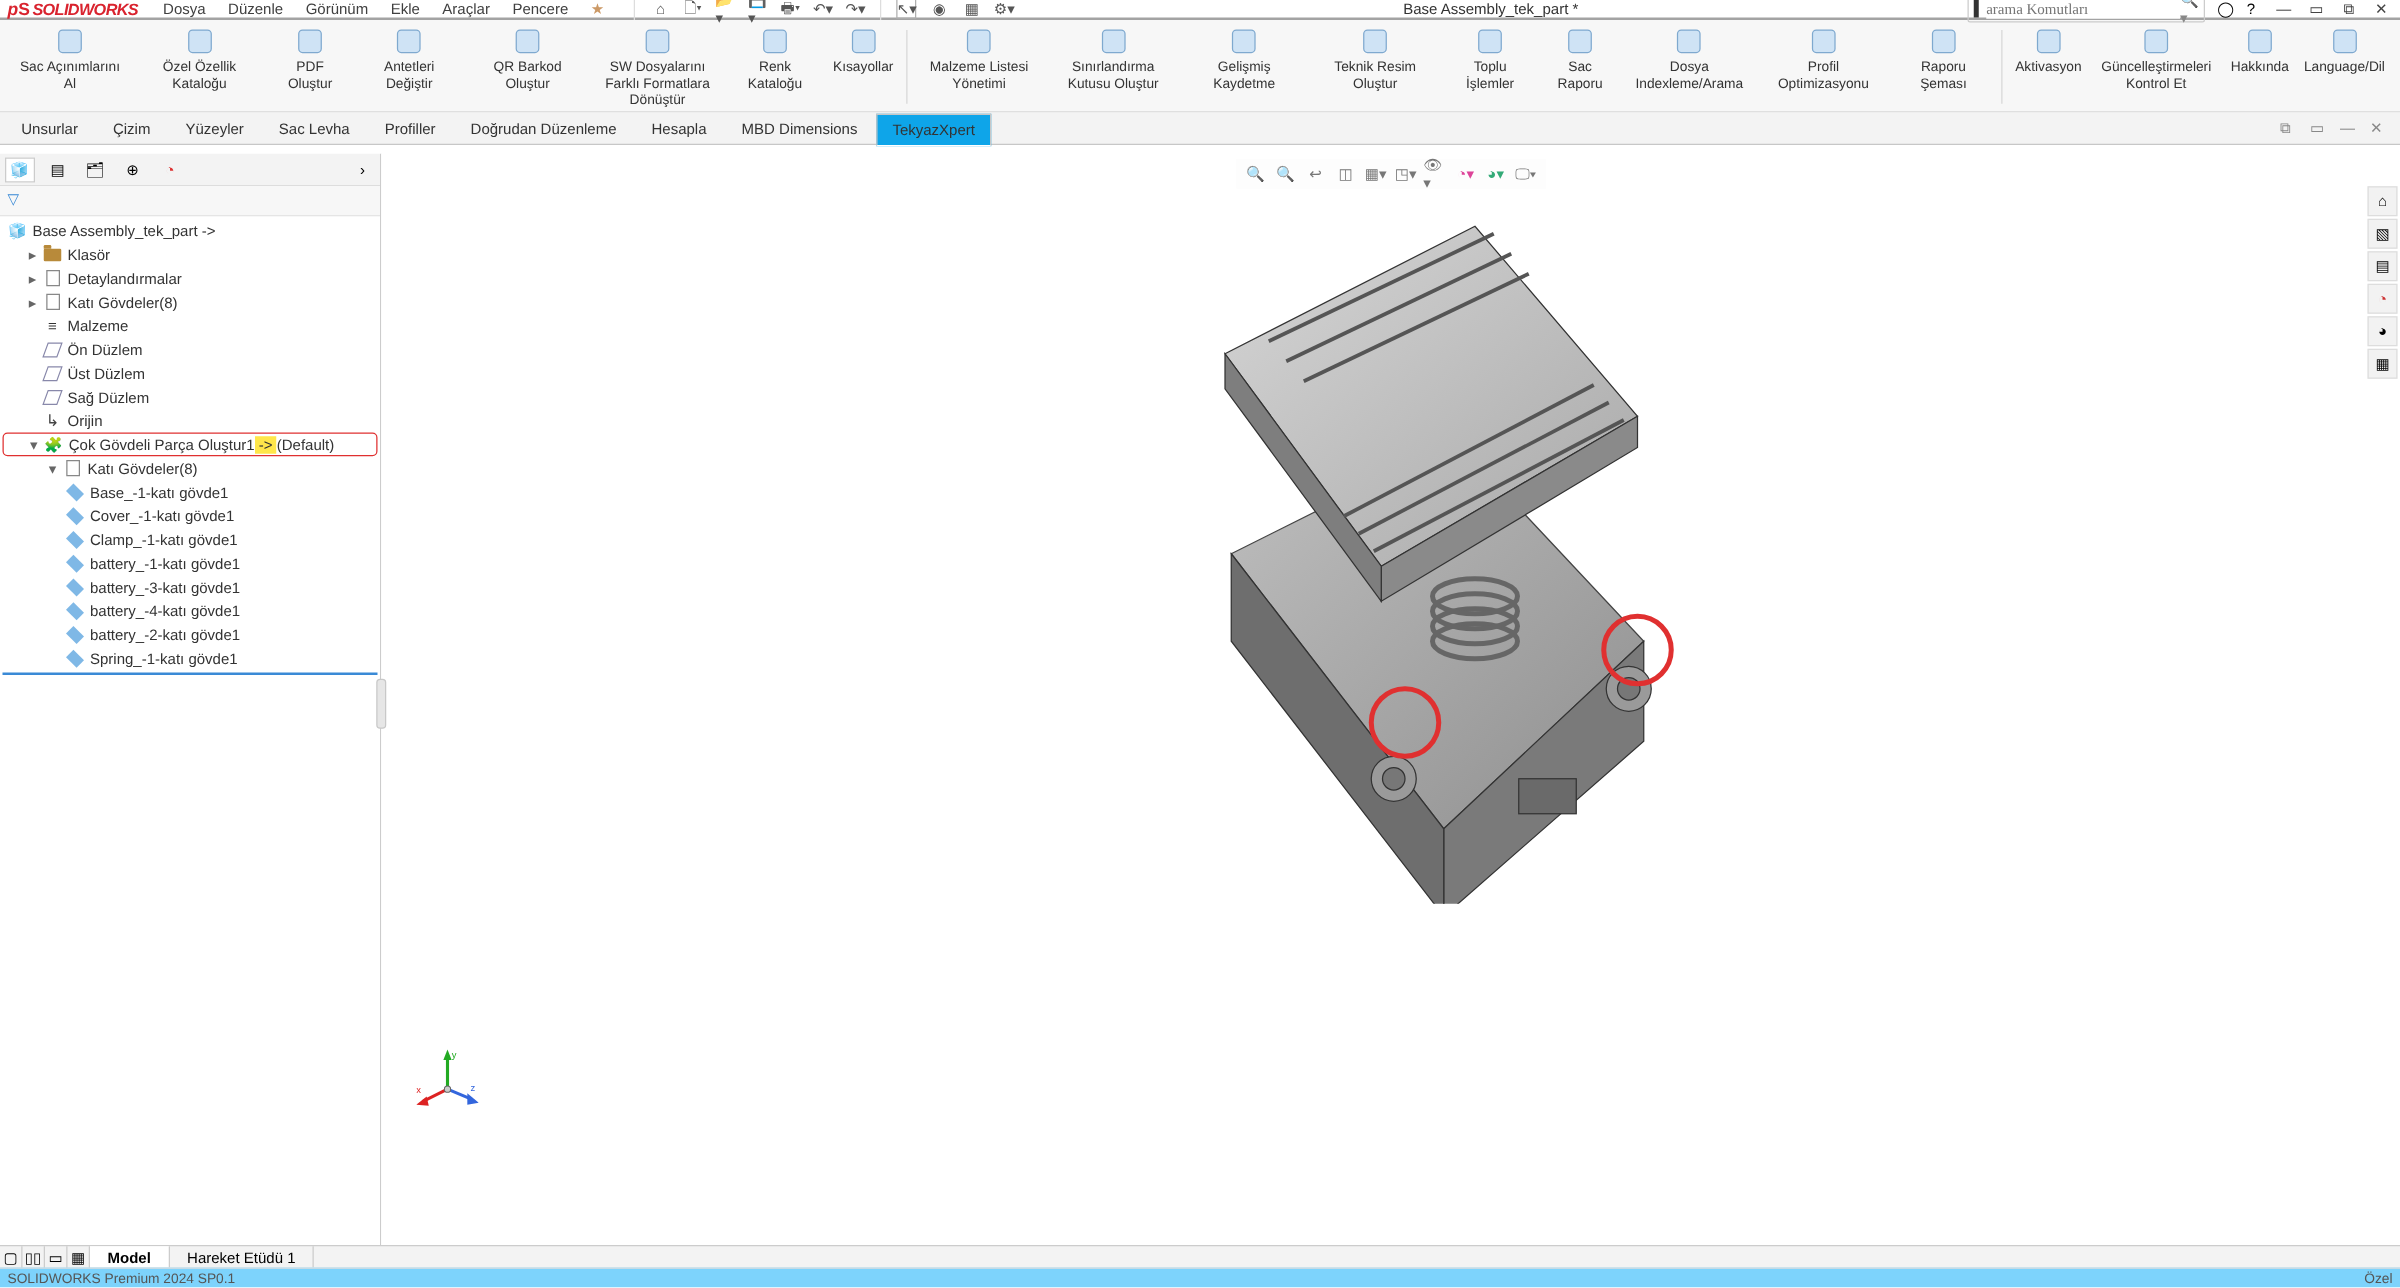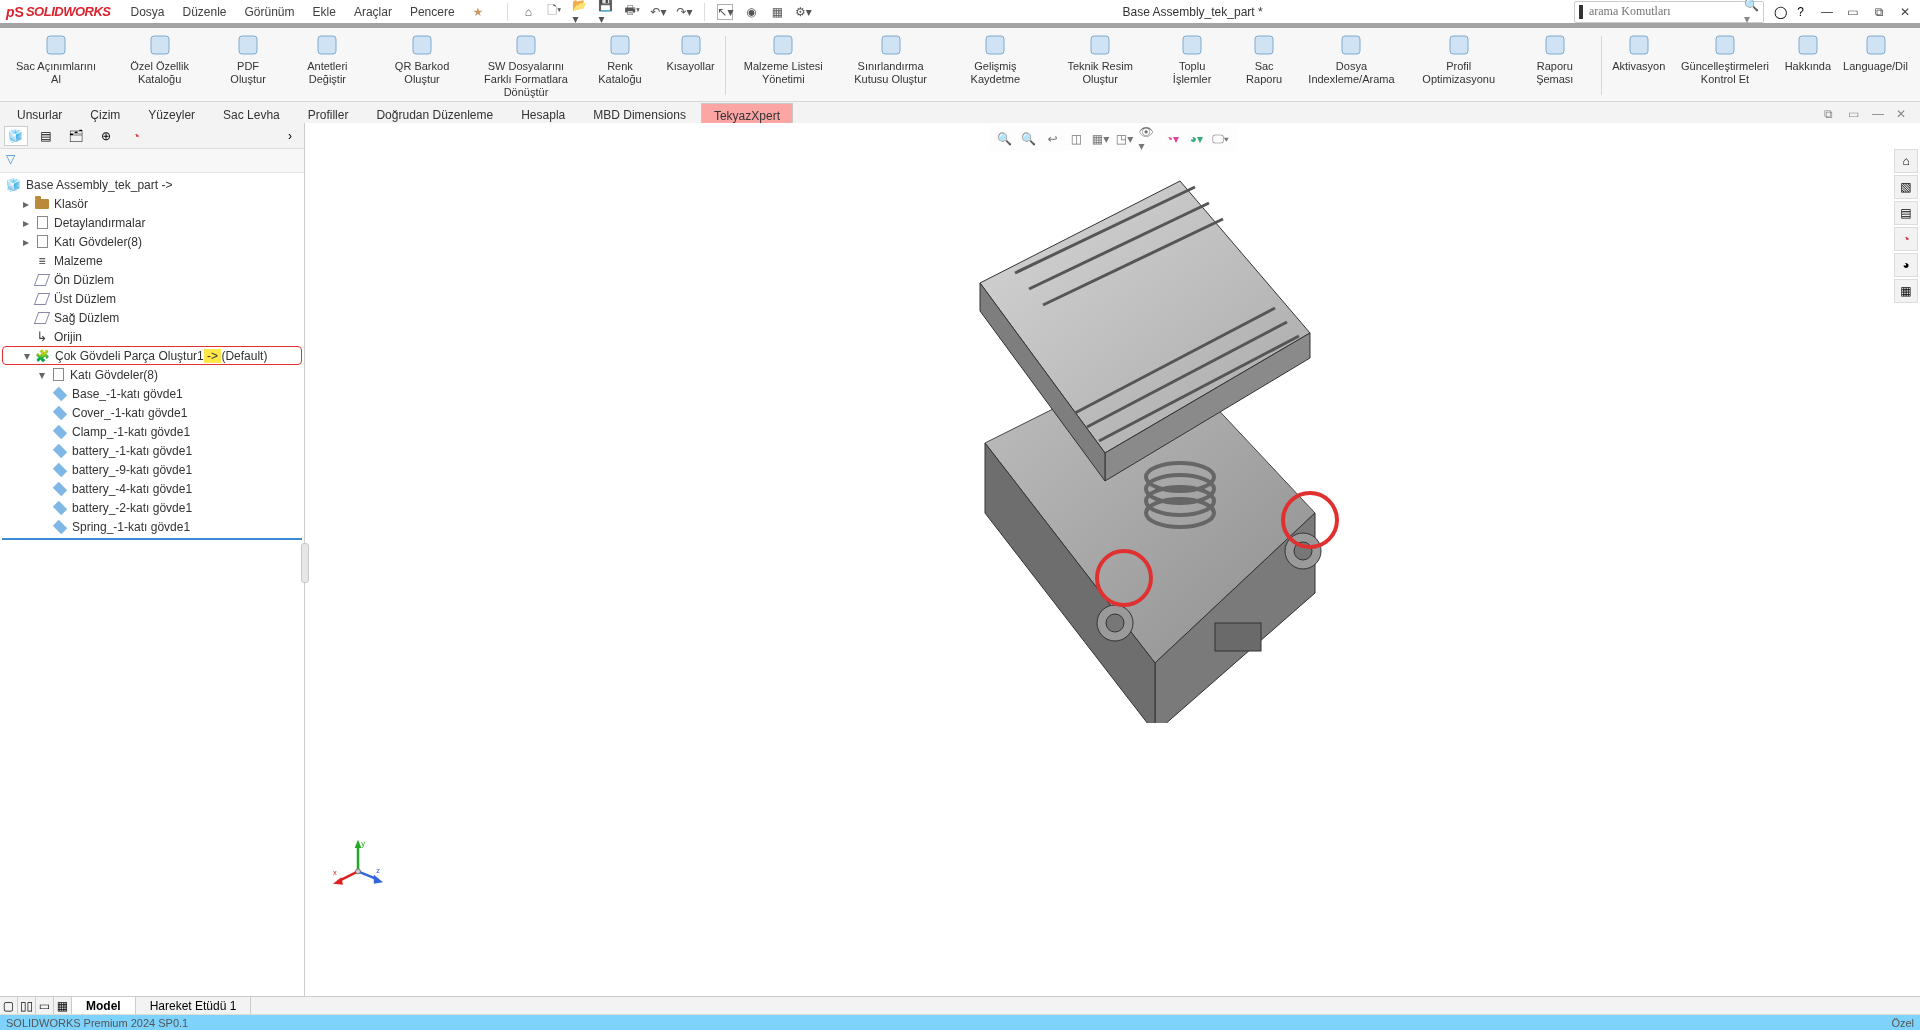--- a/index.html
+++ b/index.html
@@ -1,19 +1,19 @@
 <!DOCTYPE html>
 <html><head>
 <meta charset="utf-8">
 <style>
 * { margin: 0; padding: 0; box-sizing: border-box; font-family: "Segoe UI", Tahoma, sans-serif; }
 body { width: 1920px; height: 1030px; background: #fff; overflow: hidden; position: relative; font-size: 12px; }
 
 
-.titlebar { height: 28px; background: #fff; border-bottom: 5px solid #a3a3a3; display: flex; align-items: center; padding: 0 6px; }
+.titlebar { height: 16px; background: #fff; border-bottom: 2px solid #a3a3a3; display: flex; align-items: center; padding: 0 6px; }
 .sw-logo { display: flex; align-items: center; font-weight: bold; font-style: italic; margin-right: 12px; }
 .sw-logo .ds { color: #d9232e; font-size: 14px; margin-right: 2px; }
 .sw-logo .txt { color: #d9232e; font-size: 13px; letter-spacing: -0.5px; }
 .menu-items { display: flex; gap: 2px; }
 .menu-items span { padding: 3px 8px; color: #404040; cursor: pointer; }
 .title-icons { display: flex; align-items: center; margin-left: 14px; gap: 10px; }
 .title-icons .ico { width: 16px; height: 16px; display: flex; align-items: center; justify-content: center; color: #555; }
 .title-icons .sep { width: 1px; height: 18px; background: #ddd; margin: 0 2px; }
 .title-center { flex: 1; text-align: center; color: #333; }
 .title-right { display: flex; align-items: center; gap: 10px; }
@@ -26,21 +26,21 @@
 
 .ribbon { background: #f7f7f7; border-bottom: 1px solid #d7d7d7; display: flex; align-items: flex-start; padding: 4px 6px 2px 6px; }
 .ribbon-group { display: flex; flex-direction: column; align-items: center; padding: 0 6px; }
 .ribbon-sep { width: 1px; background: #d7d7d7; margin: 4px 4px; align-self: stretch; }
 .ribbon-icon { width: 26px; height: 26px; display: flex; align-items: center; justify-content: center; margin-bottom: 2px; }
 .ribbon-label { font-size: 11px; color: #333; text-align: center; line-height: 13px; max-width: 100px; }
 
 
 .cmd-tabs { background: #f3f3f3; border-bottom: 1px solid #c7c7c7; display: flex; align-items: center; height: 26px; padding-left: 4px; }
 .cmd-tab { padding: 4px 12px; color: #333; border: 1px solid transparent; border-bottom: none; margin-right: 2px; height: 26px; display: flex; align-items: center; }
-.cmd-tab.active { background: #fca5a5; border: 1px solid #c7c7c7; border-bottom: 1px solid #fff; position: relative; top: 1px; }
+.cmd-tab.active { background: #0ea5e9; border: 1px solid #c7c7c7; border-bottom: 1px solid #fff; position: relative; top: 1px; }
 .cmd-right { margin-left: auto; margin-right: 8px; display: flex; gap: 6px; }
 
 
 .main { position: absolute; top: 123px; left: 0; right: 0; bottom: 32px; display: flex; }
 .feature-panel { width: 305px; background: #fff; border-right: 1px solid #ccc; display: flex; flex-direction: column; }
 .fp-tabs { height: 26px; border-bottom: 1px solid #ddd; background: #f3f3f3; display: flex; align-items: center; padding: 0 4px; gap: 6px; }
 .fp-tabs .t { width: 24px; height: 20px; display: flex; align-items: center; justify-content: center; border: 1px solid transparent; }
 .fp-tabs .t.active { background: #fff; border: 1px solid #ccc; }
 .fp-tabs .arrow { margin-left: auto; width: 20px; text-align: center; }
 .fp-filter { height: 24px; padding: 3px 6px; background: #f7f7f7; border-bottom: 1px solid #e5e5e5; }
@@ -443,21 +443,21 @@
           <div class="tree-row indent3">
             <span class="t-ico">
               <span class="i-cube"></span>
             </span>
             <span>battery_-1-katı gövde1</span>
           </div>
           <div class="tree-row indent3">
             <span class="t-ico">
               <span class="i-cube"></span>
             </span>
-            <span>battery_-9-katı gövde1</span>
+            <span>battery_-3-katı gövde1</span>
           </div>
           <div class="tree-row indent3">
             <span class="t-ico">
               <span class="i-cube"></span>
             </span>
             <span>battery_-4-katı gövde1</span>
           </div>
           <div class="tree-row indent3">
             <span class="t-ico">
               <span class="i-cube"></span>

